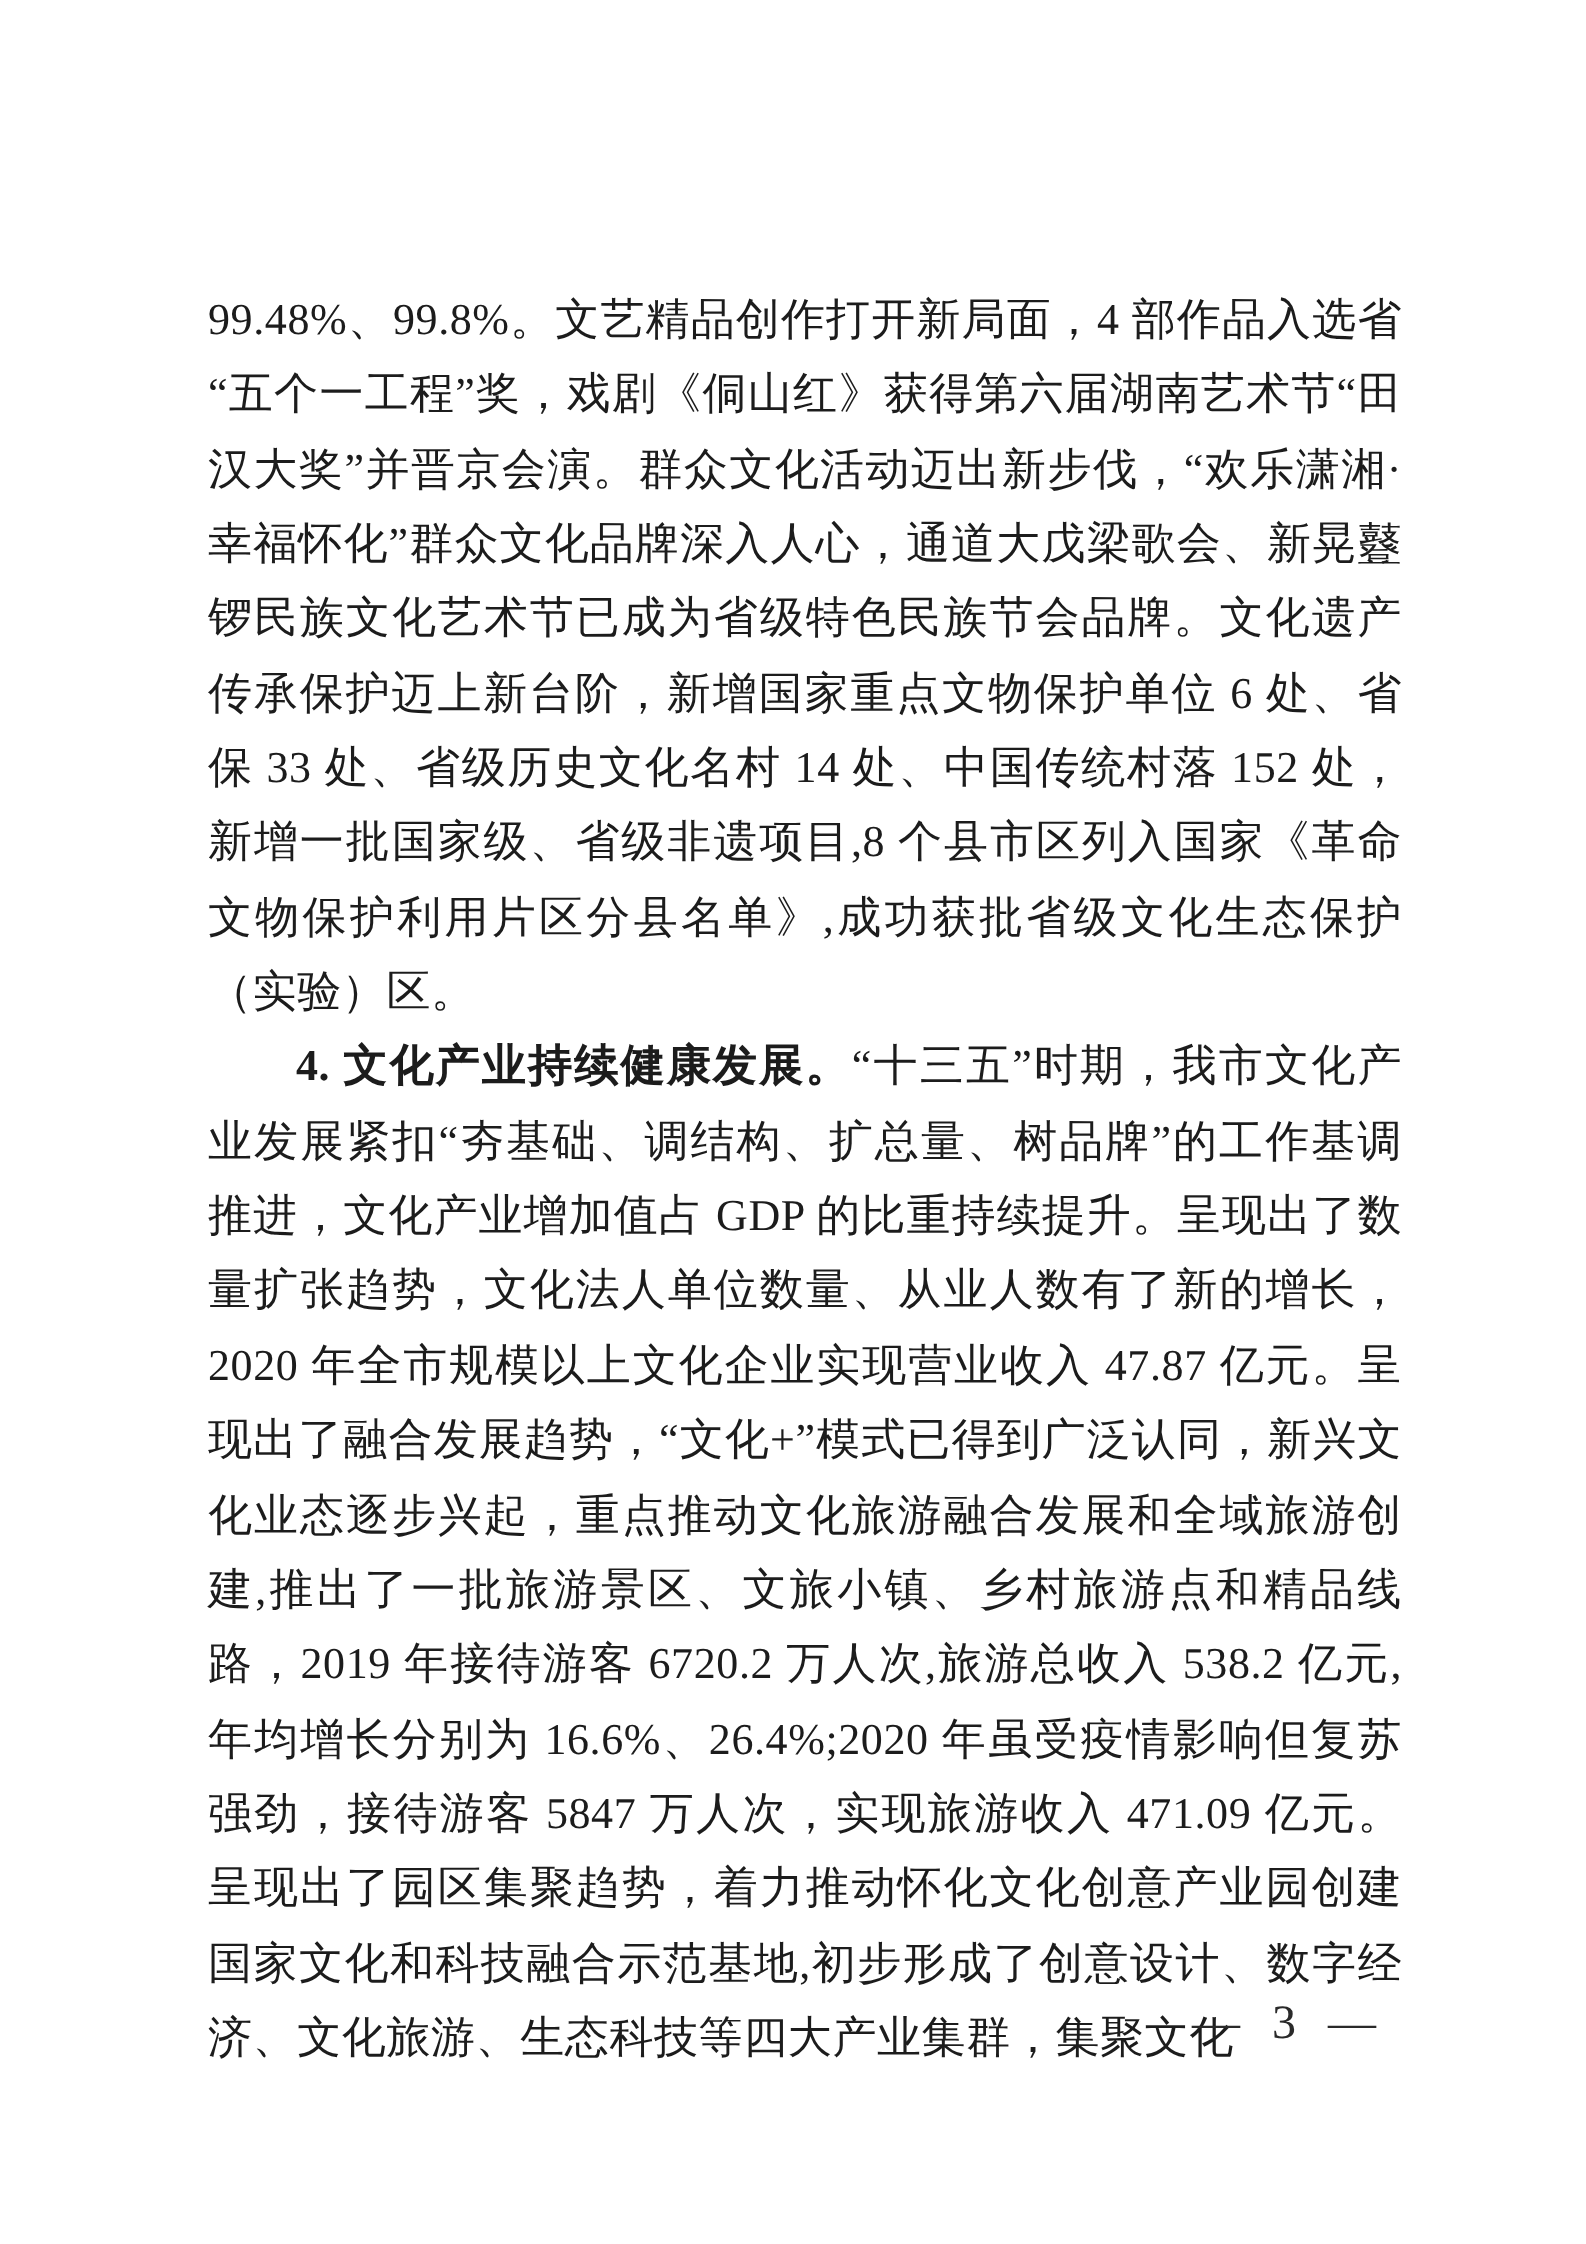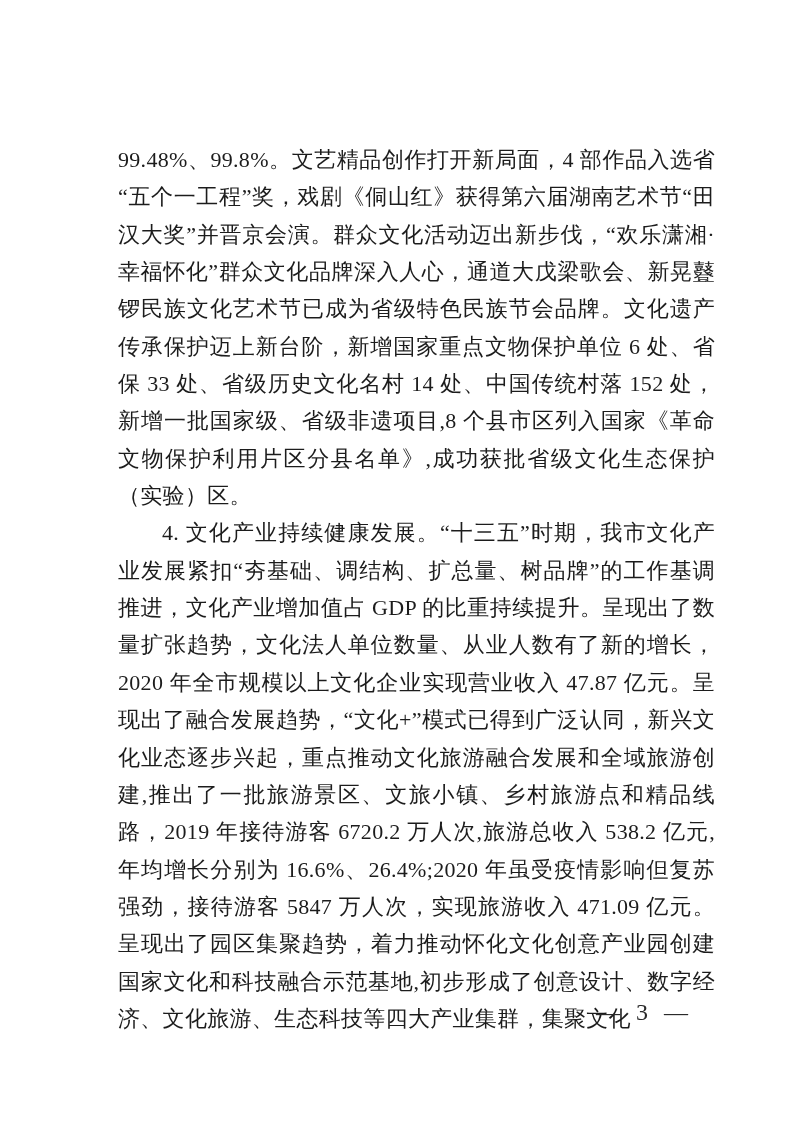--- a/index.html
+++ b/index.html
@@ -12,37 +12,37 @@
     width: 793px;
     height: 1122px;
     margin: 0 auto;
     background: #ffffff;
     overflow: hidden;
     font-family: "Liberation Serif", "DejaVu Serif", serif;
     color: #1c1c1c;
   }
   .body-text {
     position: absolute;
-    left: 118px;
+    left: 104px;
     top: 141px;
     width: 597px;
   }
   .para {
     margin: 0;
     padding: 0;
     font-size: 22px;
     line-height: 37.35px;
     text-align: justify;
     letter-spacing: 0.3px;
   }
   .para.indent {
     text-indent: 2em;
   }
   .para-heading {
-    font-weight: 400;
+    font-weight: 700;
   }
   .footer {
     position: absolute;
     top: 999px;
     right: 100px;
     font-size: 24px;
     letter-spacing: 5px;
     color: #2a2a2a;
     white-space: nowrap;
   }

